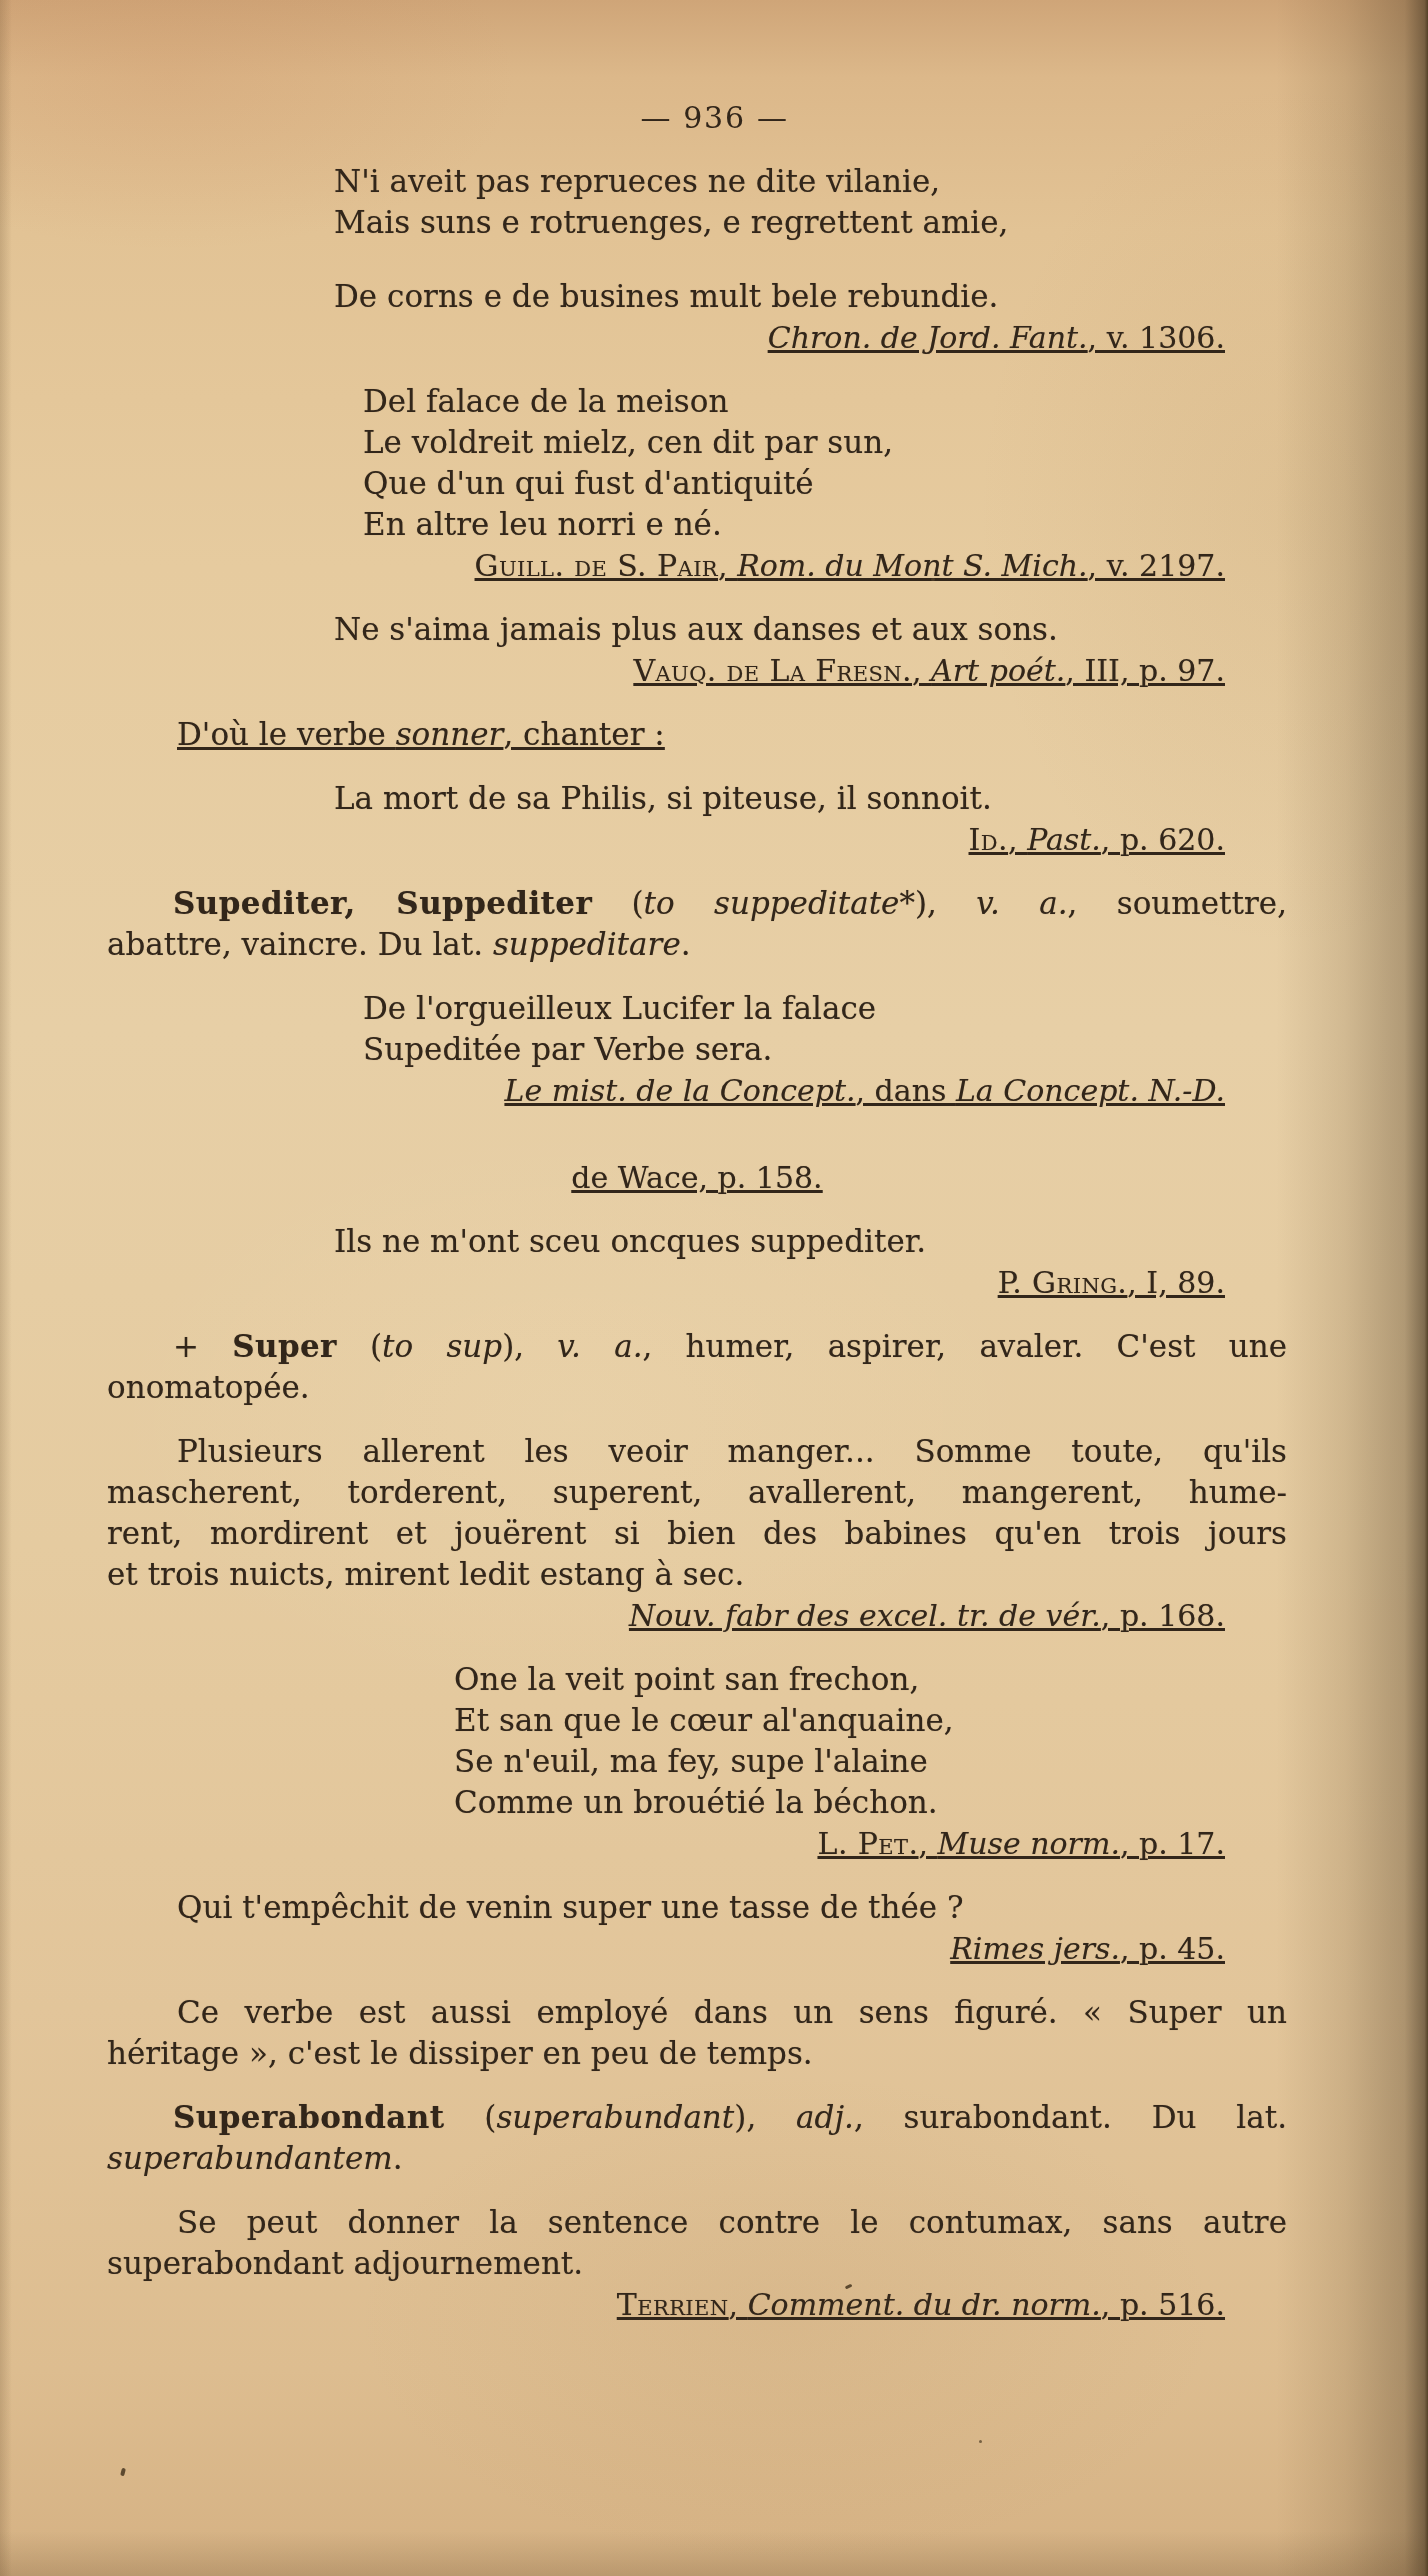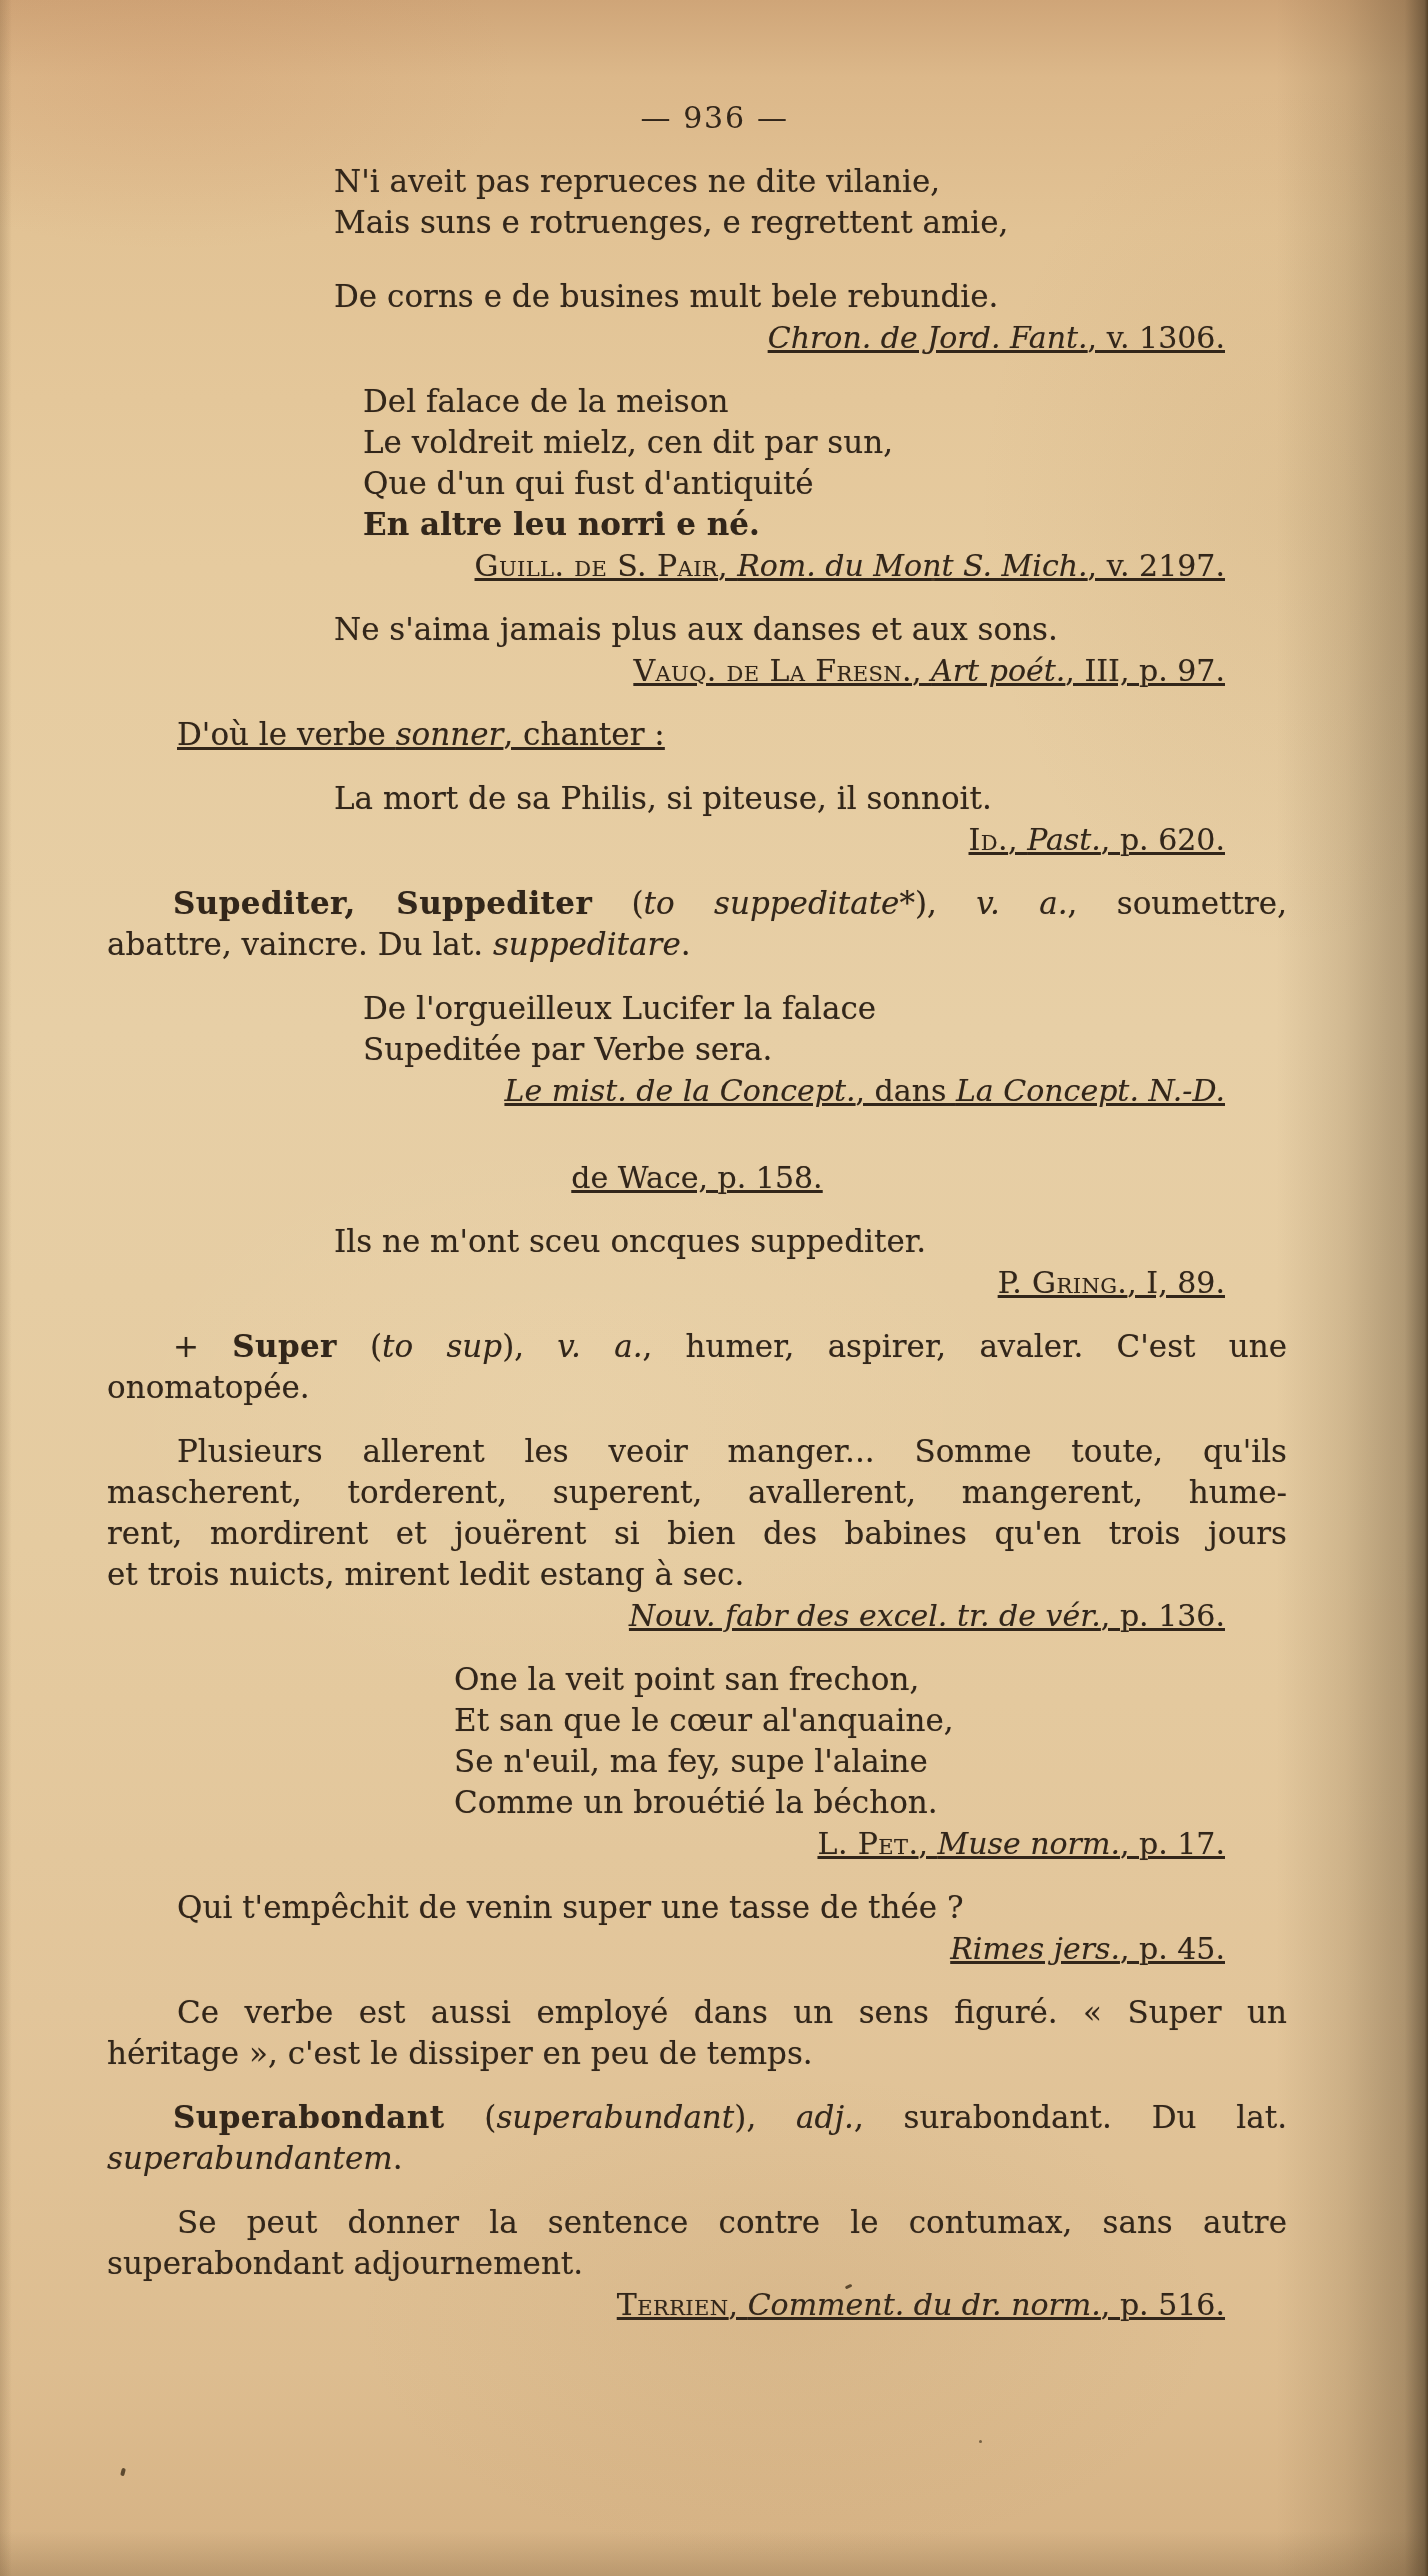--- a/index.html
+++ b/index.html
@@ -92,21 +92,21 @@
         <div class="line" style="padding-left: 227px;"><span class="s-n">Mais suns e rotruenges, e regrettent amie,</span></div>
         <div class="line" style="padding-left: 227px; margin-top: 33px;"><span class="s-n">De corns e de busines mult bele rebundie.</span></div>
       </div>
       <div class="block citation">
         <div class="line al-right"><span class="s-i">Chron. de Jord. Fant.</span><span class="s-n">, v. 1306.</span></div>
       </div>
       <div class="block verse">
         <div class="line" style="padding-left: 256px;"><span class="s-n">Del falace de la meison</span></div>
         <div class="line" style="padding-left: 256px;"><span class="s-n">Le voldreit mielz, cen dit par sun,</span></div>
         <div class="line" style="padding-left: 256px;"><span class="s-n">Que d'un qui fust d'antiquité</span></div>
-        <div class="line" style="padding-left: 256px; font-weight: bold;"><span class="s-n">En altre leu norri e né.</span></div>
+        <div class="line" style="padding-left: 256px;"><span class="s-n">En altre leu norri e né.</span></div>
       </div>
       <div class="block citation">
         <div class="line al-right"><span class="s-sc">Guill. de S. Pair</span><span class="s-n">, </span><span class="s-i">Rom. du Mont S. Mich.</span><span class="s-n">, v. 2197.</span></div>
       </div>
       <div class="block verse">
         <div class="line" style="padding-left: 227px;"><span class="s-n">Ne s'aima jamais plus aux danses et aux sons.</span></div>
       </div>
       <div class="block citation">
         <div class="line al-right"><span class="s-sc">Vauq. de La Fresn.</span><span class="s-n">, </span><span class="s-i">Art poét.</span><span class="s-n">, III, p. 97.</span></div>
       </div>
@@ -141,21 +141,21 @@
         <div class="line just" style="padding-left: 66px;"><span class="s-n">+ </span><span class="s-b">Super</span><span class="s-n"> (</span><span class="s-i">to sup</span><span class="s-n">), </span><span class="s-i">v. a.</span><span class="s-n">, humer, aspirer, avaler. C'est une</span></div>
         <div class="line"><span class="s-n">onomatopée.</span></div>
       </div>
       <div class="block para">
         <div class="line just" style="padding-left: 70px;"><span class="s-n">Plusieurs allerent les veoir manger... Somme toute, qu'ils</span></div>
         <div class="line just"><span class="s-n">mascherent, torderent, superent, avallerent, mangerent, hume-</span></div>
         <div class="line just"><span class="s-n">rent, mordirent et jouërent si bien des babines qu'en trois jours</span></div>
         <div class="line"><span class="s-n">et trois nuicts, mirent ledit estang à sec.</span></div>
       </div>
       <div class="block citation">
-        <div class="line al-right"><span class="s-i">Nouv. fabr des excel. tr. de vér.</span><span class="s-n">, p. 136.</span></div>
+        <div class="line al-right"><span class="s-i">Nouv. fabr des excel. tr. de vér.</span><span class="s-n">, p. 168.</span></div>
       </div>
       <div class="block verse">
         <div class="line" style="padding-left: 347px;"><span class="s-n">One la veit point san frechon,</span></div>
         <div class="line" style="padding-left: 347px;"><span class="s-n">Et san que le cœur al'anquaine,</span></div>
         <div class="line" style="padding-left: 347px;"><span class="s-n">Se n'euil, ma fey, supe l'alaine</span></div>
         <div class="line" style="padding-left: 347px;"><span class="s-n">Comme un brouétié la béchon.</span></div>
       </div>
       <div class="block citation">
         <div class="line al-right"><span class="s-sc">L. Pet.</span><span class="s-n">, </span><span class="s-i">Muse norm.</span><span class="s-n">, p. 17.</span></div>
       </div>

